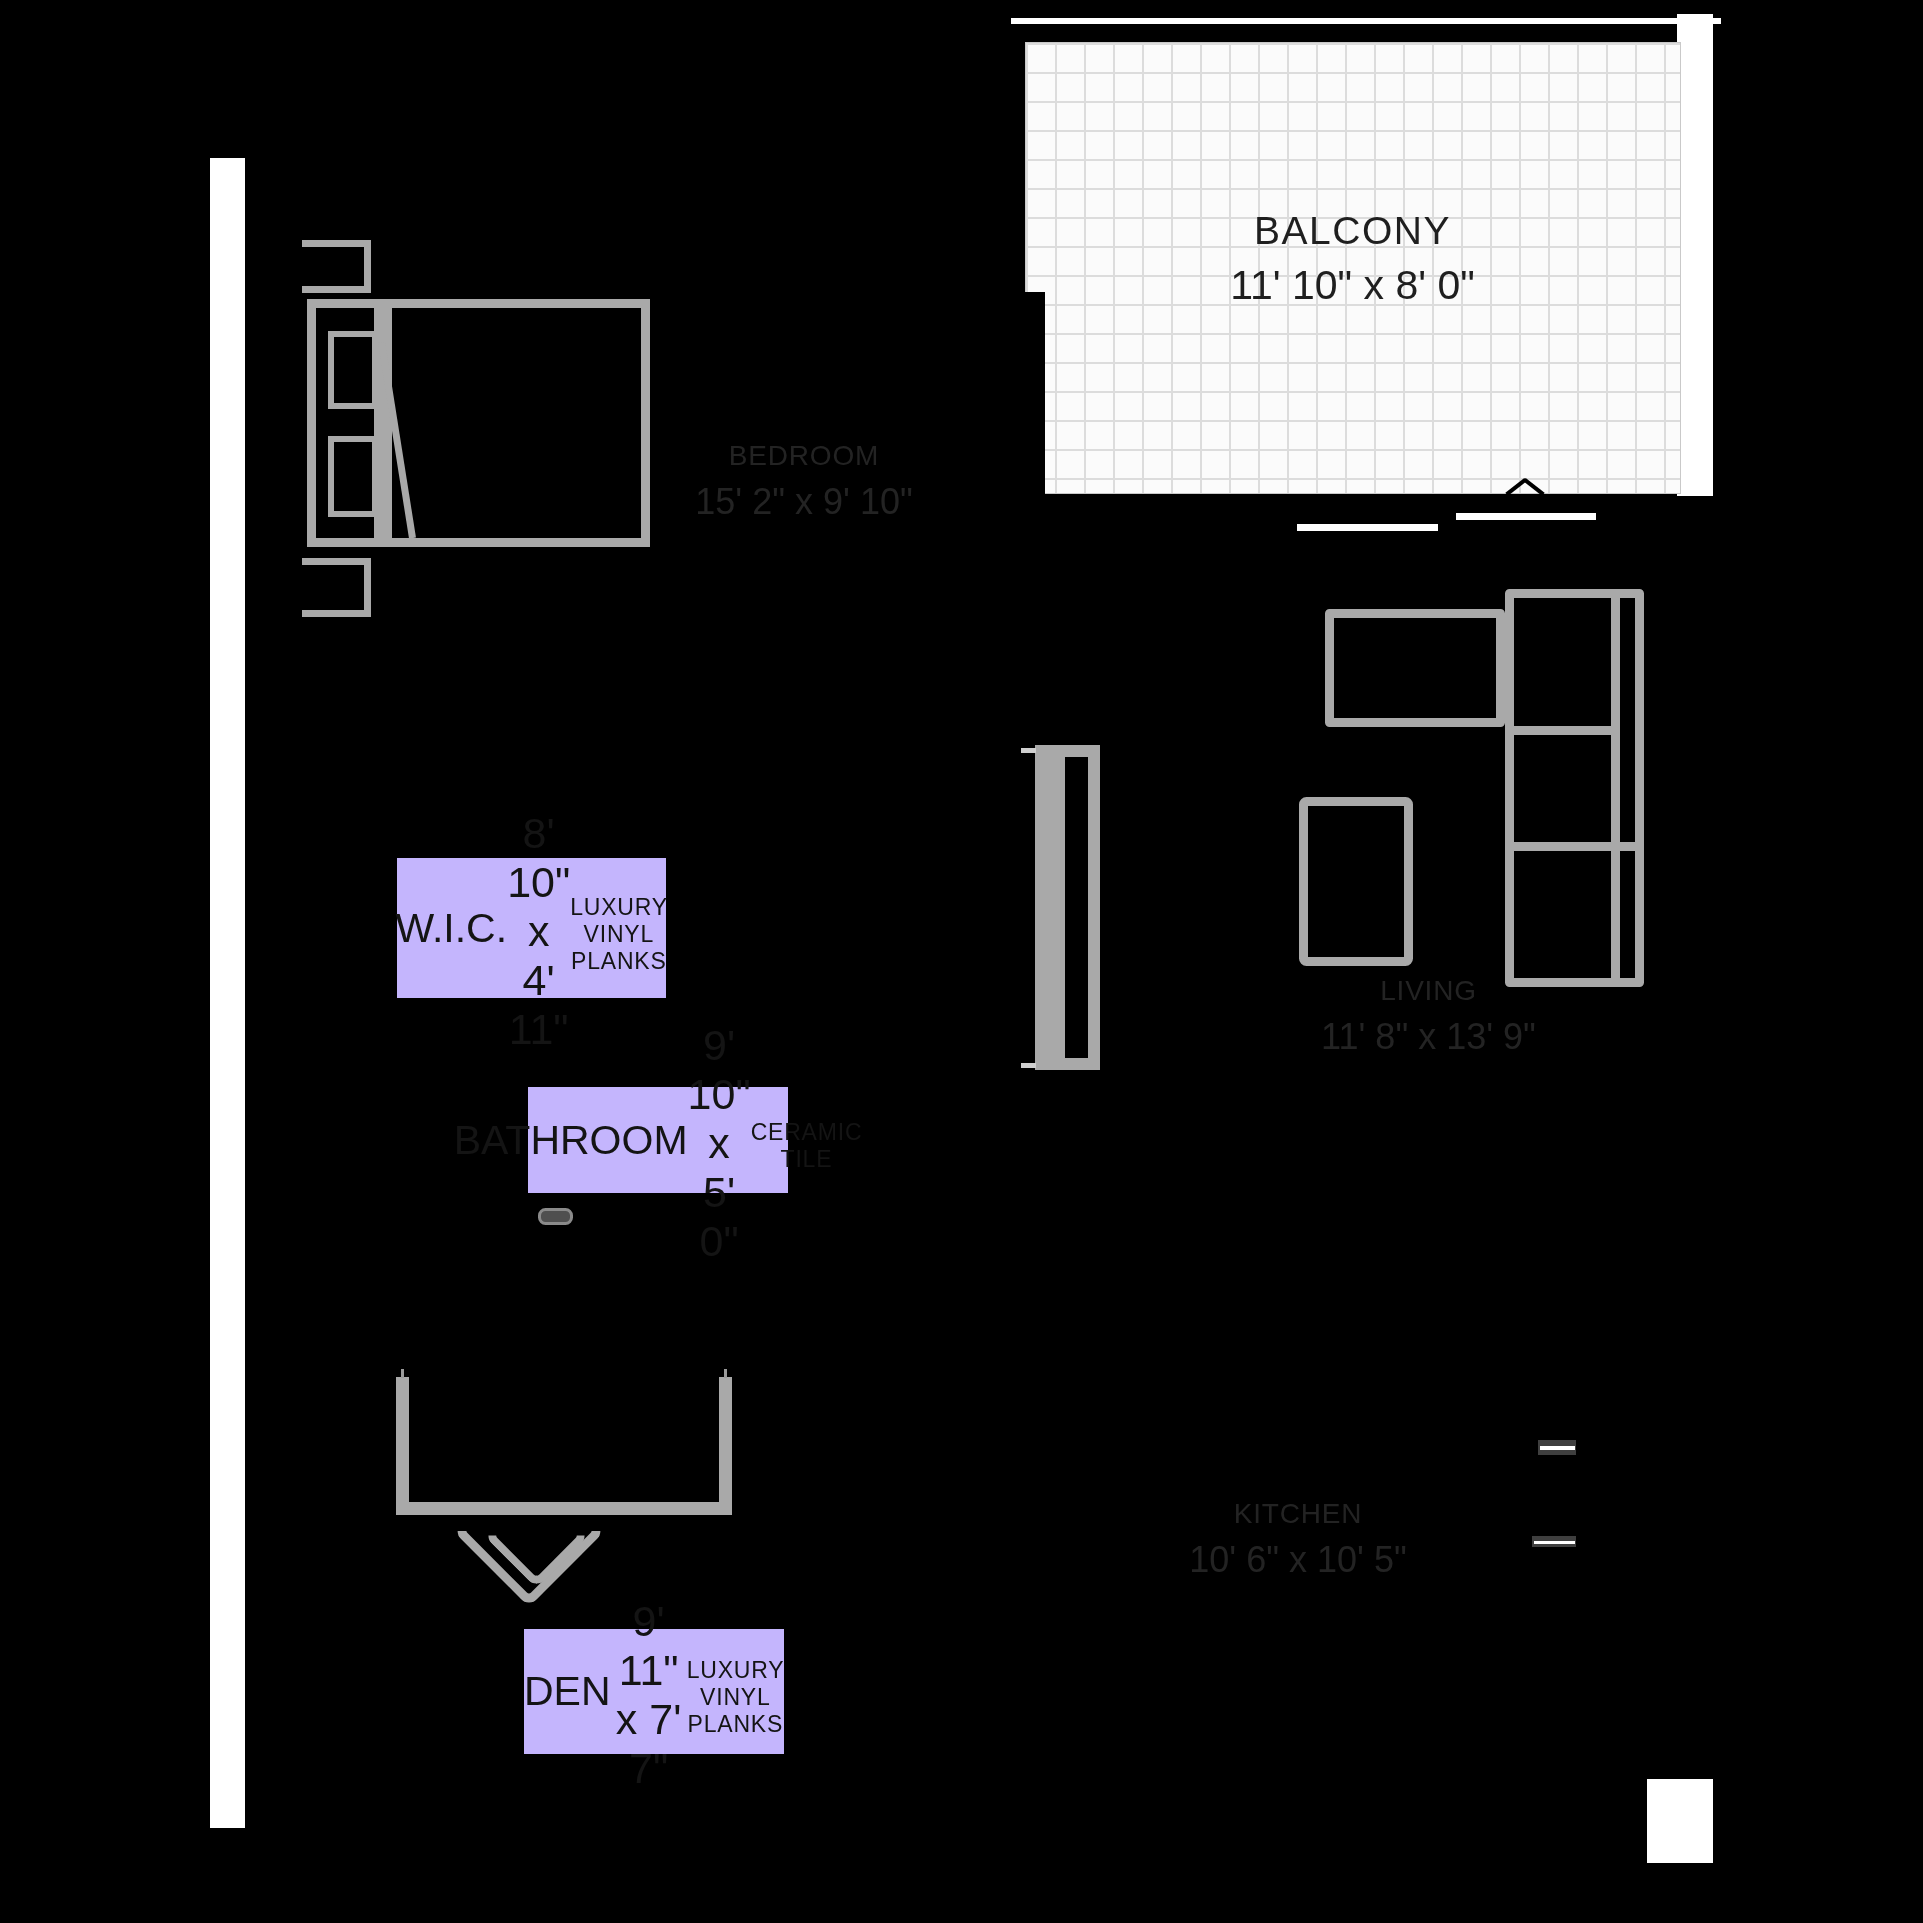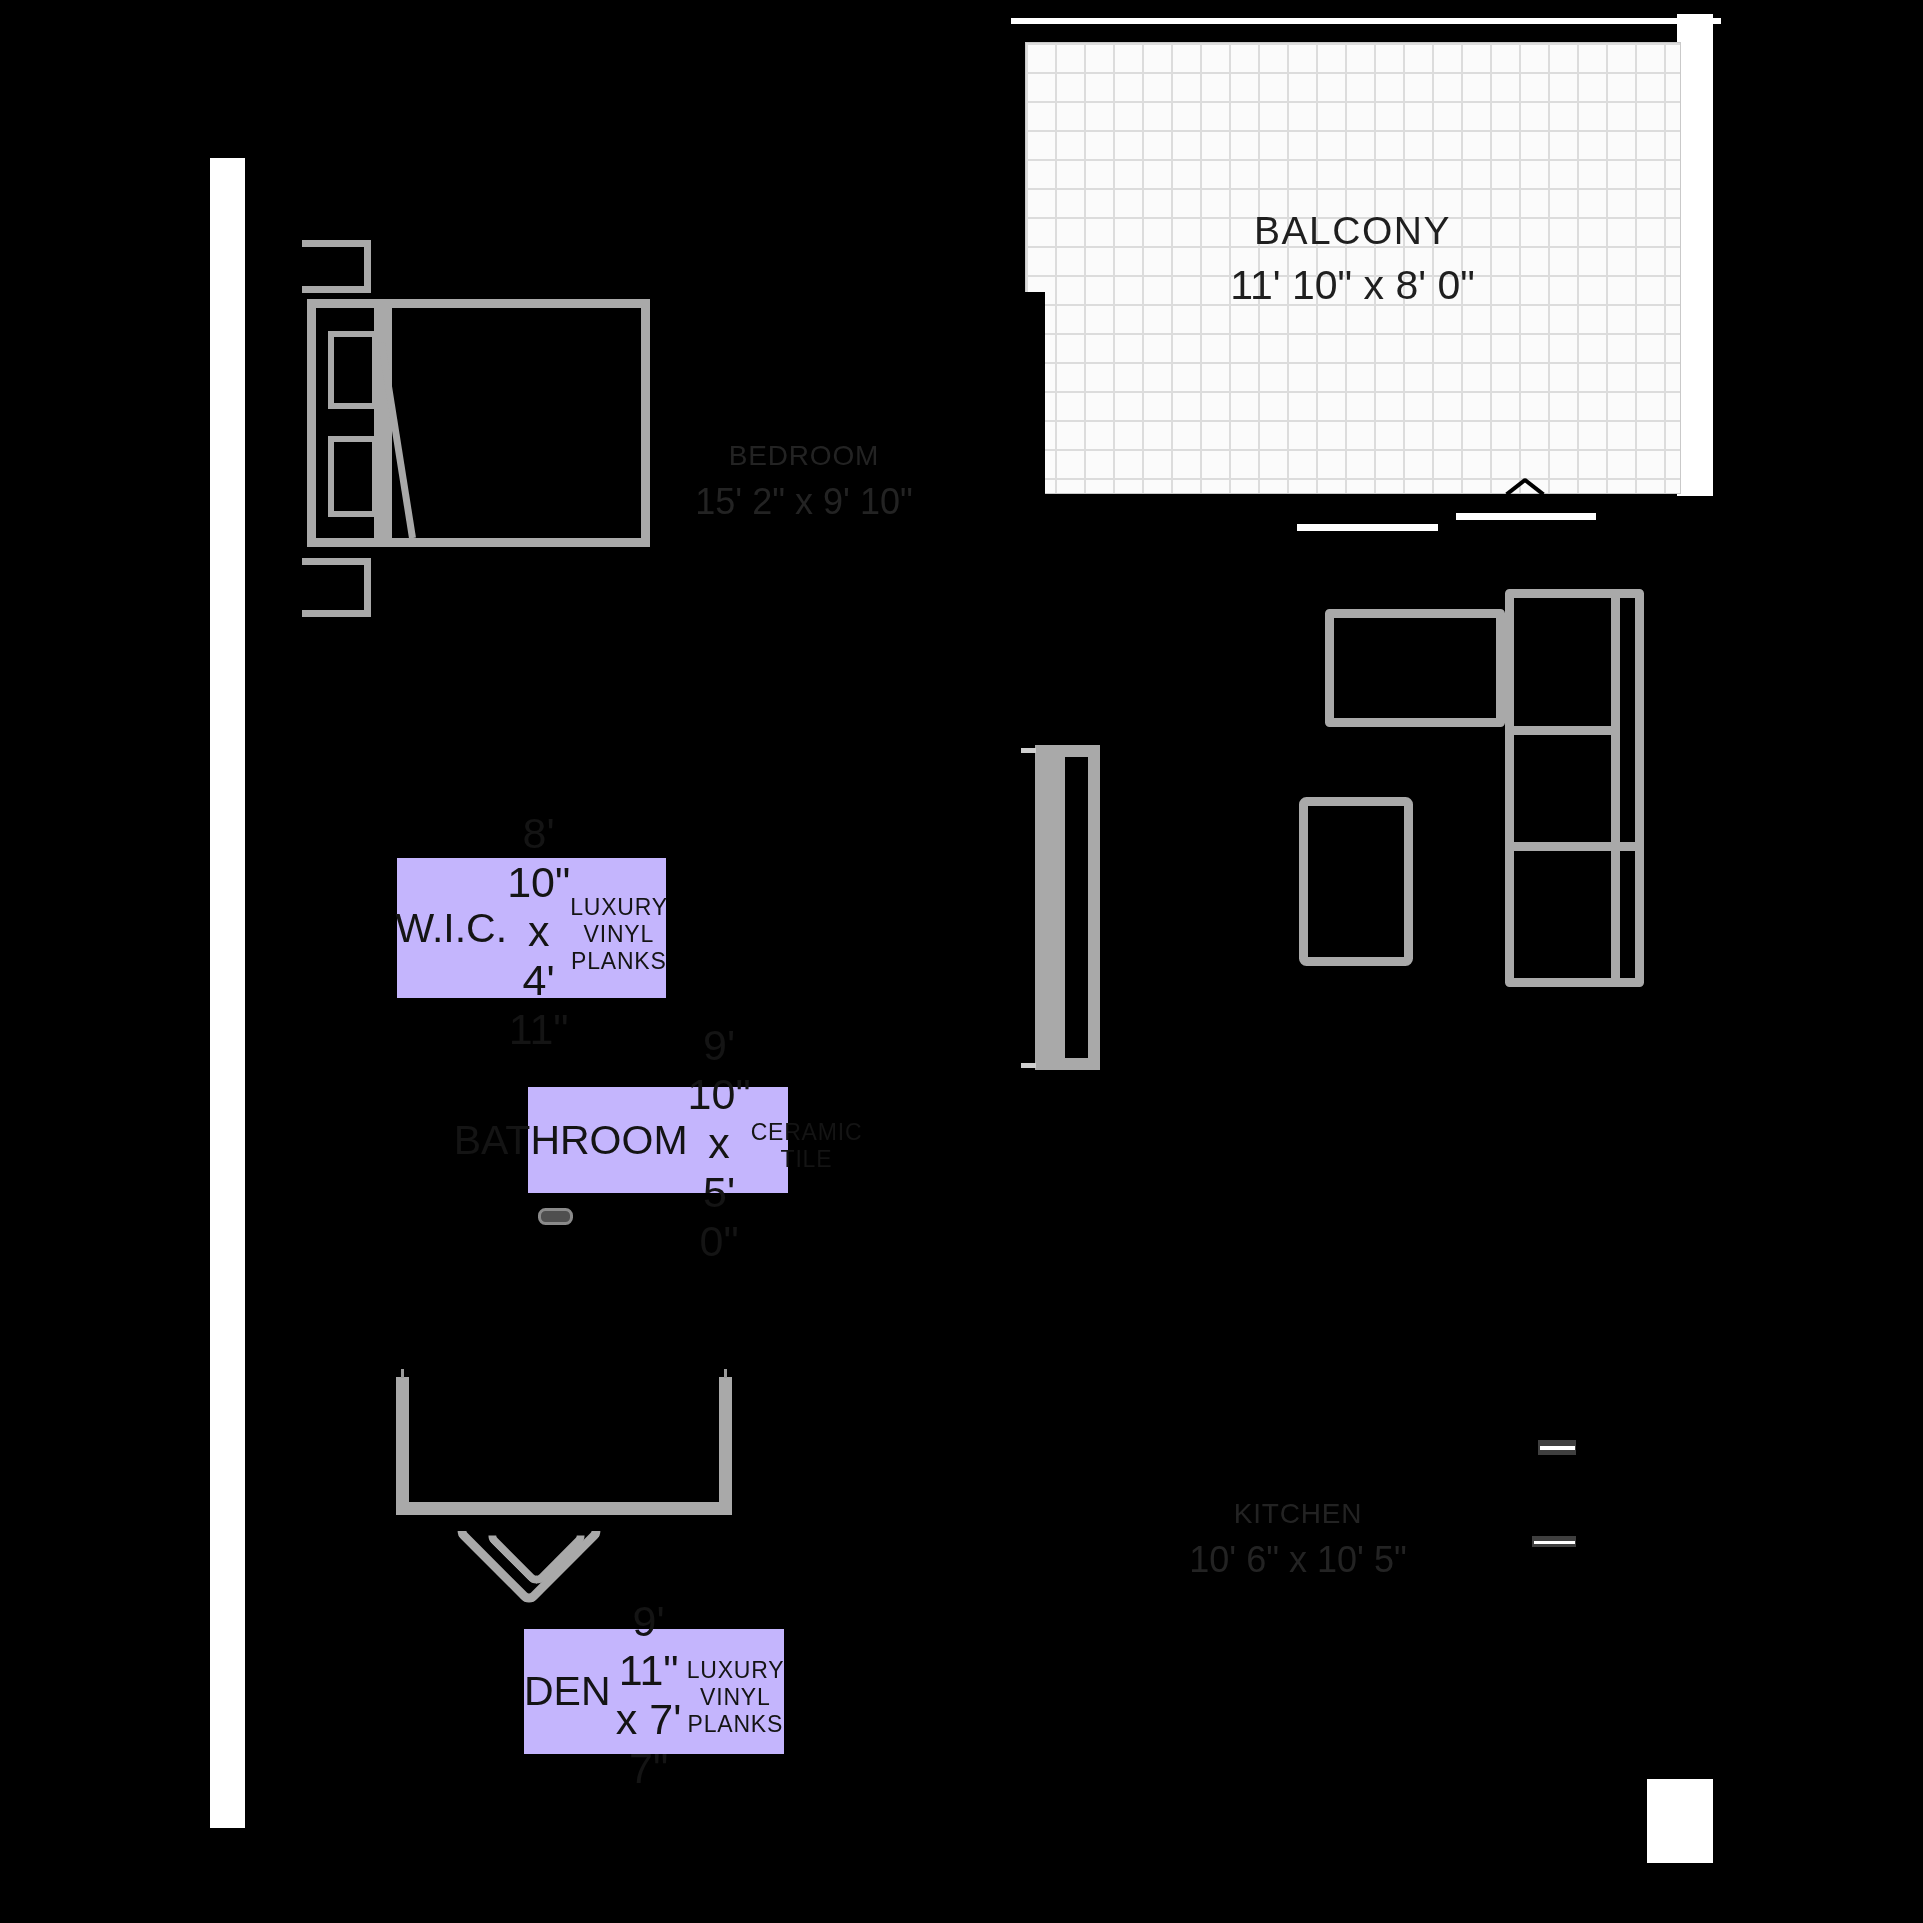--- a/index.html
+++ b/index.html
@@ -89,20 +89,24 @@
   <div class="abs" style="left:1021px;top:748px;width:15px;height:4.5px;background:#cfcfcf;"></div>
   <div class="abs" style="left:1021px;top:1063px;width:15px;height:4.5px;background:#cfcfcf;"></div>
 
   <div class="outline" style="left:1325px;top:609px;width:180px;height:118px;box-sizing:border-box;"></div>
   <div class="outline" style="left:1505px;top:589px;width:139px;height:398px;box-sizing:border-box;"></div>
   <div class="abs gray" style="left:1611px;top:595px;width:9px;height:386px;"></div>
   <div class="abs gray" style="left:1511px;top:726px;width:103px;height:9px;"></div>
   <div class="abs gray" style="left:1511px;top:842px;width:129px;height:9px;"></div>
   <div class="outline" style="left:1299px;top:797px;width:114px;height:169px;border-radius:7.5px;box-sizing:border-box;"></div>
 
+  <div class="dark-label" style="left:1278px;top:975px;width:301px;">
+    <div class="rname">LIVING</div>
+    <div class="rdims">11' 8" x 13' 9"</div>
+  </div>
 
   <div class="dark-label" style="left:1140px;top:1498px;width:316px;">
     <div class="rname">KITCHEN</div>
     <div class="rdims">10' 6" x 10' 5"</div>
   </div>
 
   <div class="abs" style="left:1538px;top:1440px;width:38px;height:15px;background:#3f3f3f;">
     <div style="position:absolute;left:1.5px;top:6px;width:35px;height:3.8px;background:#fff;"></div>
   </div>
   <div class="abs" style="left:1532px;top:1536px;width:44px;height:10.5px;background:#3f3f3f;">

